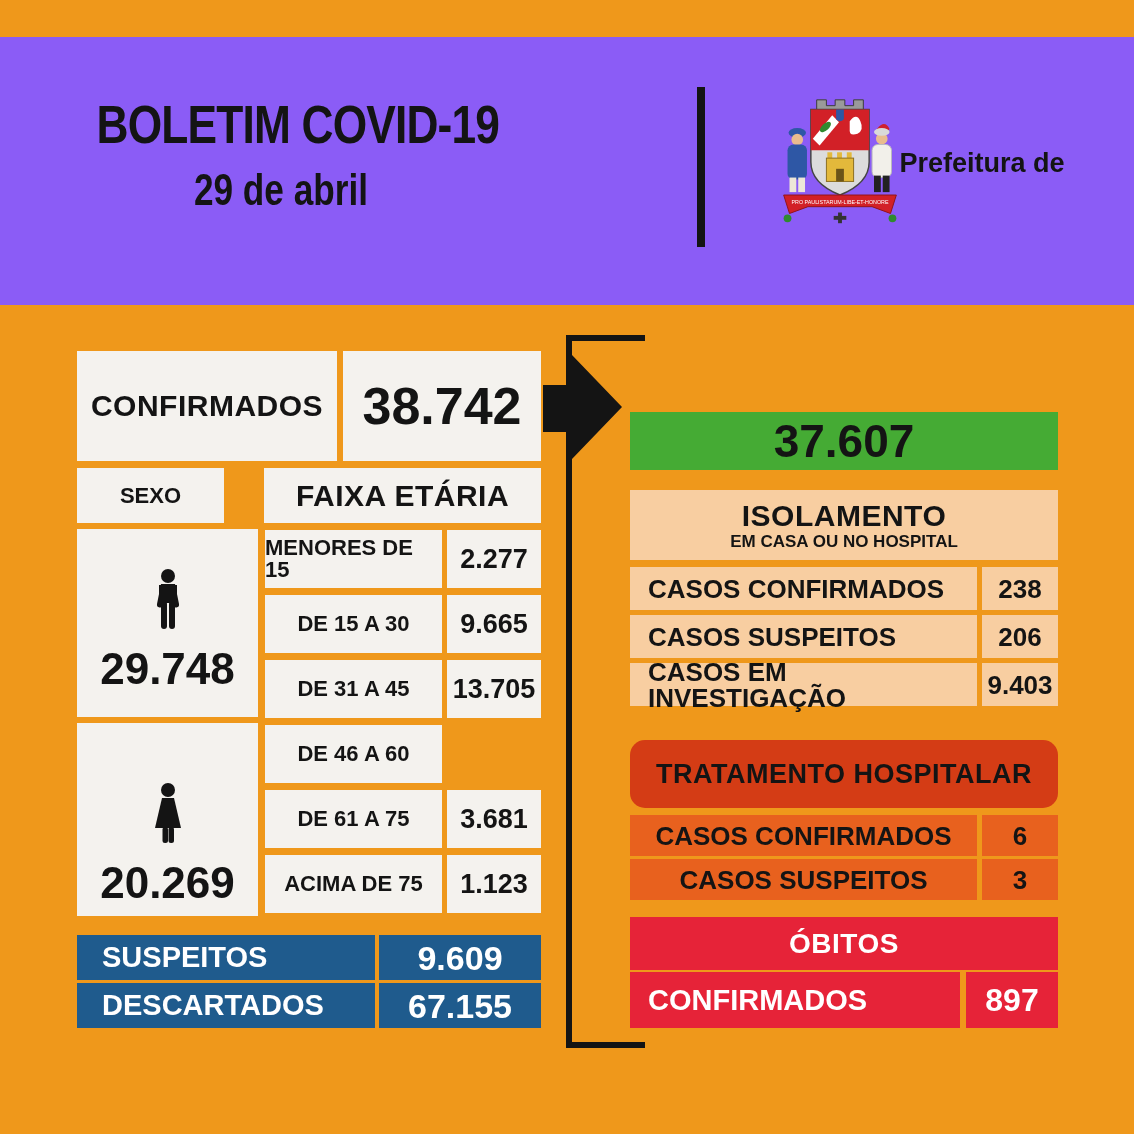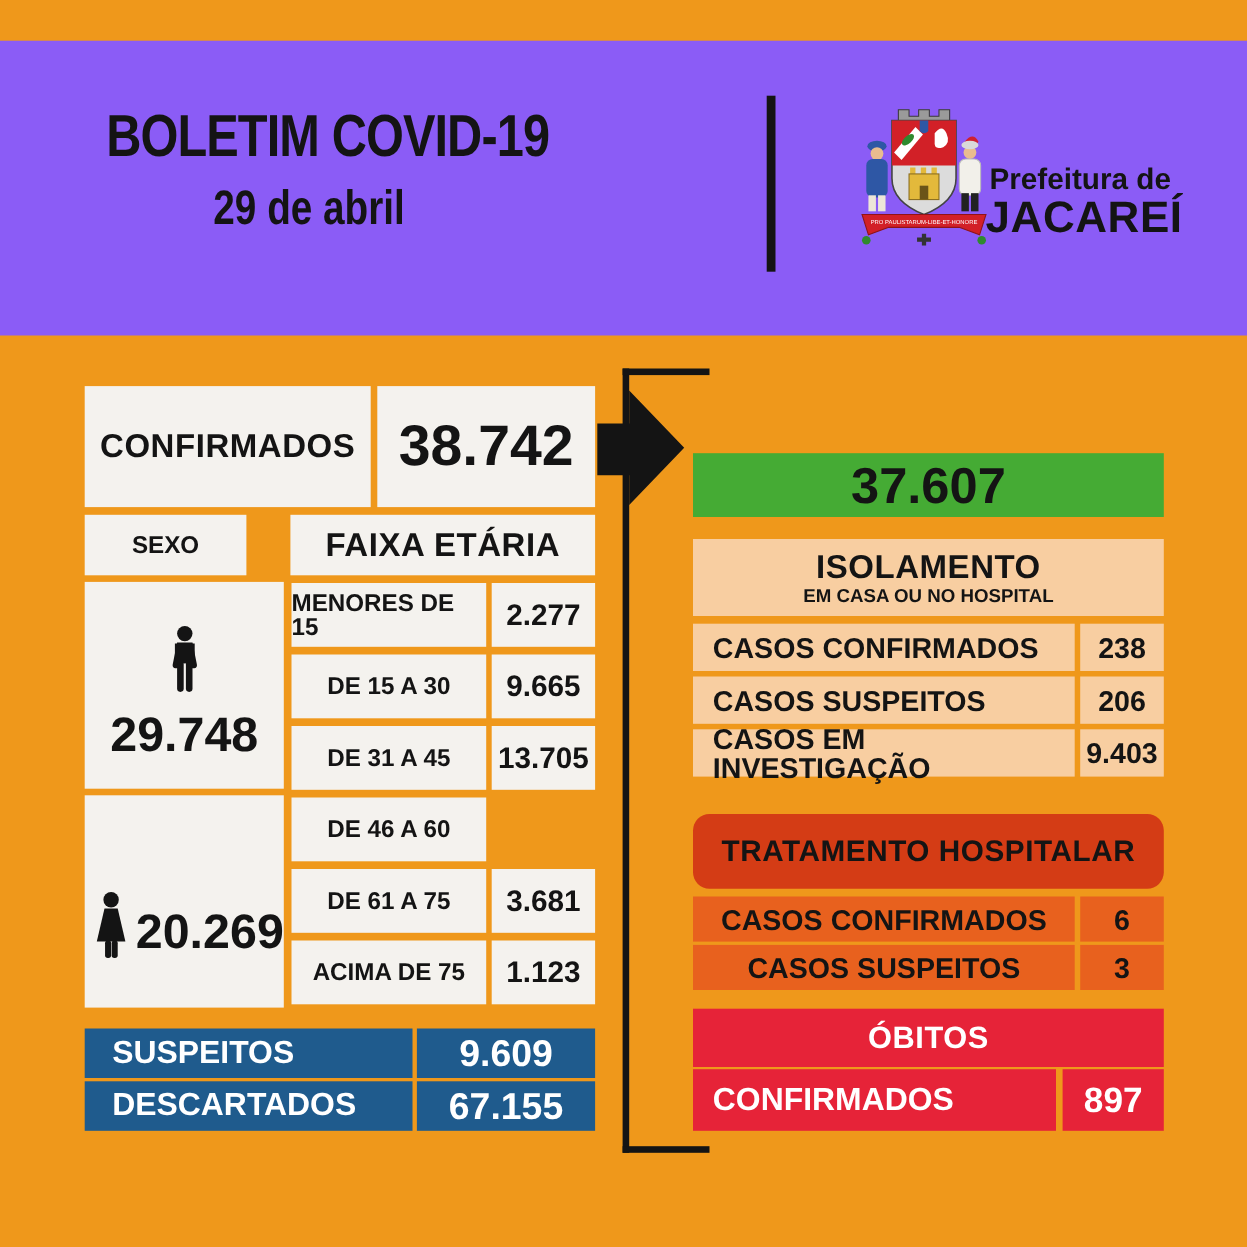--- a/index.html
+++ b/index.html
@@ -24,21 +24,21 @@
   
   .box{position:absolute;background:#F4F2EE;display:flex;align-items:center;justify-content:center;
        font-weight:700;box-sizing:border-box;line-height:1;}
   .left-pad{justify-content:flex-start;}
   
   #conf-l{left:77px;top:351px;width:260px;height:110px;font-size:30px;letter-spacing:.5px;}
   #conf-v{left:343px;top:351px;width:198px;height:110px;font-size:52px;}
   #sexo{left:77px;top:468px;width:147px;height:55px;font-size:22px;}
   #faixa{left:264px;top:468px;width:277px;height:55px;font-size:30px;letter-spacing:.5px;}
   #male-box{left:77px;top:529px;width:181px;height:188px;flex-direction:column;justify-content:flex-start;padding-top:36px;}
-  #female-box{left:77px;top:723px;width:181px;height:193px;flex-direction:row;justify-content:flex-end;padding-top:44px;}
+  #female-box{left:77px;top:723px;width:181px;height:193px;flex-direction:column;justify-content:center;padding-top:44px;}
   .sexval{font-size:44px;font-weight:800;margin-top:12px;}
   .agel{left:265px;width:177px;height:58px;font-size:22px;}
   .agev{left:447px;width:94px;height:58px;font-size:27px;}
   .r0{top:530px}.r1{top:595px}.r2{top:660px}.r3{top:725px}.r4{top:790px}.r5{top:855px}
   .blue{background:#1F5B8D;color:#fff;}
   .bluel{left:77px;width:298px;height:45px;font-size:29px;padding-left:25px;}
   .bluev{left:379px;width:162px;height:45px;font-size:34px;}
   .rowA{top:935px}.rowB{top:983px}
   
   .bk{position:absolute;background:#141414;}
@@ -110,21 +110,20 @@
       <path d="M12 110 h116 l-6 19 -19 -7 h-66 l-19 7 z" fill="#D22027" stroke="#8f1318" stroke-width="1"></path>
       <text x="70" y="119" font-size="5.5" fill="#ffffff" text-anchor="middle">PRO PAULISTARUM-LIBE-ET-HONORE</text>
       <circle cx="16" cy="134" r="4" fill="#2F8A2F"></circle>
       <circle cx="124" cy="134" r="4" fill="#2F8A2F"></circle>
       <rect x="68" y="128" width="4" height="11" fill="#333"></rect>
       <rect x="63.5" y="131.5" width="13" height="4" fill="#333"></rect>
     </svg>
 
     <div id="org">
       <div class="l1">Prefeitura de</div>
-      <div class="l2">JACAREÍ</div>
     </div>
   </div>
 
   <div class="box" id="conf-l">CONFIRMADOS</div>
   <div class="box" id="conf-v">38.742</div>
   <div class="box" id="sexo">SEXO</div>
   <div class="box" id="faixa">FAIXA ETÁRIA</div>
 
   <div class="box" id="male-box">
     <svg width="44" height="70" viewBox="0 0 44 62">

